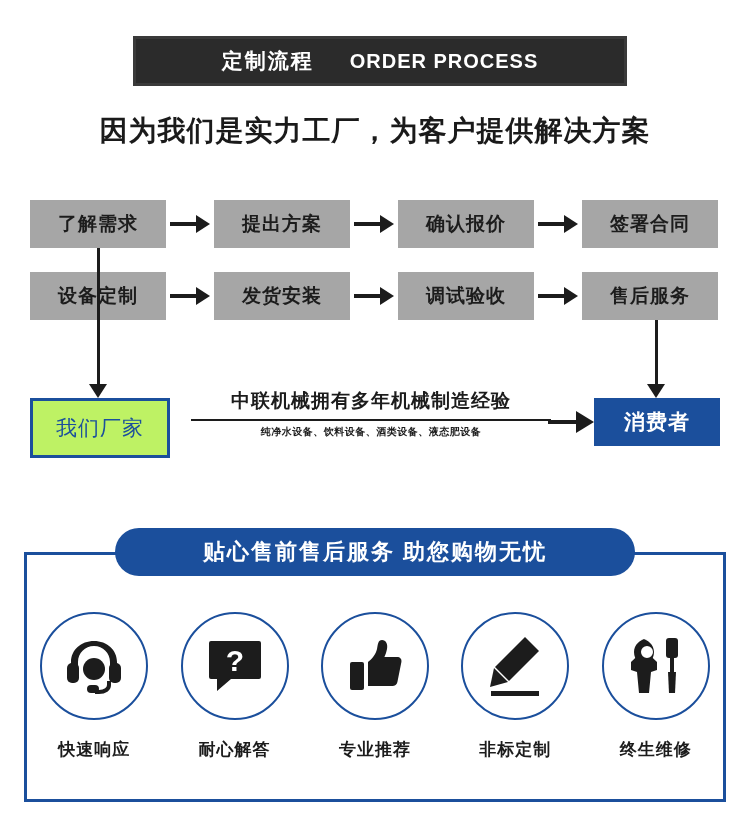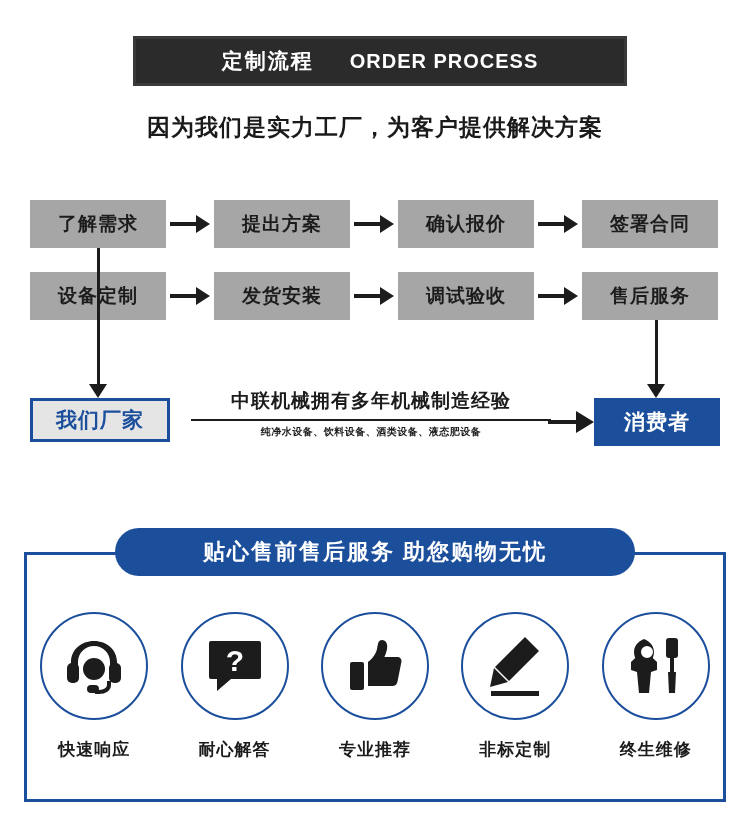--- a/index.html
+++ b/index.html
@@ -52,21 +52,21 @@
     margin-left: 22px;
   }
 
   
   .subtitle {
     position: absolute;
     left: 0;
     top: 112px;
     width: 750px;
     text-align: center;
-    font-size: 23px;
+    font-size: 28px;
     font-weight: bold;
     color: #1a1a1a;
     letter-spacing: 1px;
   }
 
   
   .flow-row {
     position: absolute;
     left: 30px;
     width: 690px;
@@ -151,29 +151,29 @@
     border-left: 9px solid transparent;
     border-right: 9px solid transparent;
   }
 
   
   .factory-box {
     position: absolute;
     left: 30px;
     top: 398px;
     width: 140px;
-    height: 44px;
+    height: 60px;
     border: 3px solid #1b4f9c;
     box-sizing: border-box;
-    background: #e5e5e5;
+    background: #bef264;
     display: flex;
     align-items: center;
     justify-content: center;
     font-size: 21px;
-    font-weight: bold;
+    font-weight: normal;
     color: #1b4f9c;
     letter-spacing: 1px;
   }
   .consumer-box {
     position: absolute;
     left: 594px;
     top: 398px;
     width: 126px;
     height: 48px;
     background: #1b4f9c;

